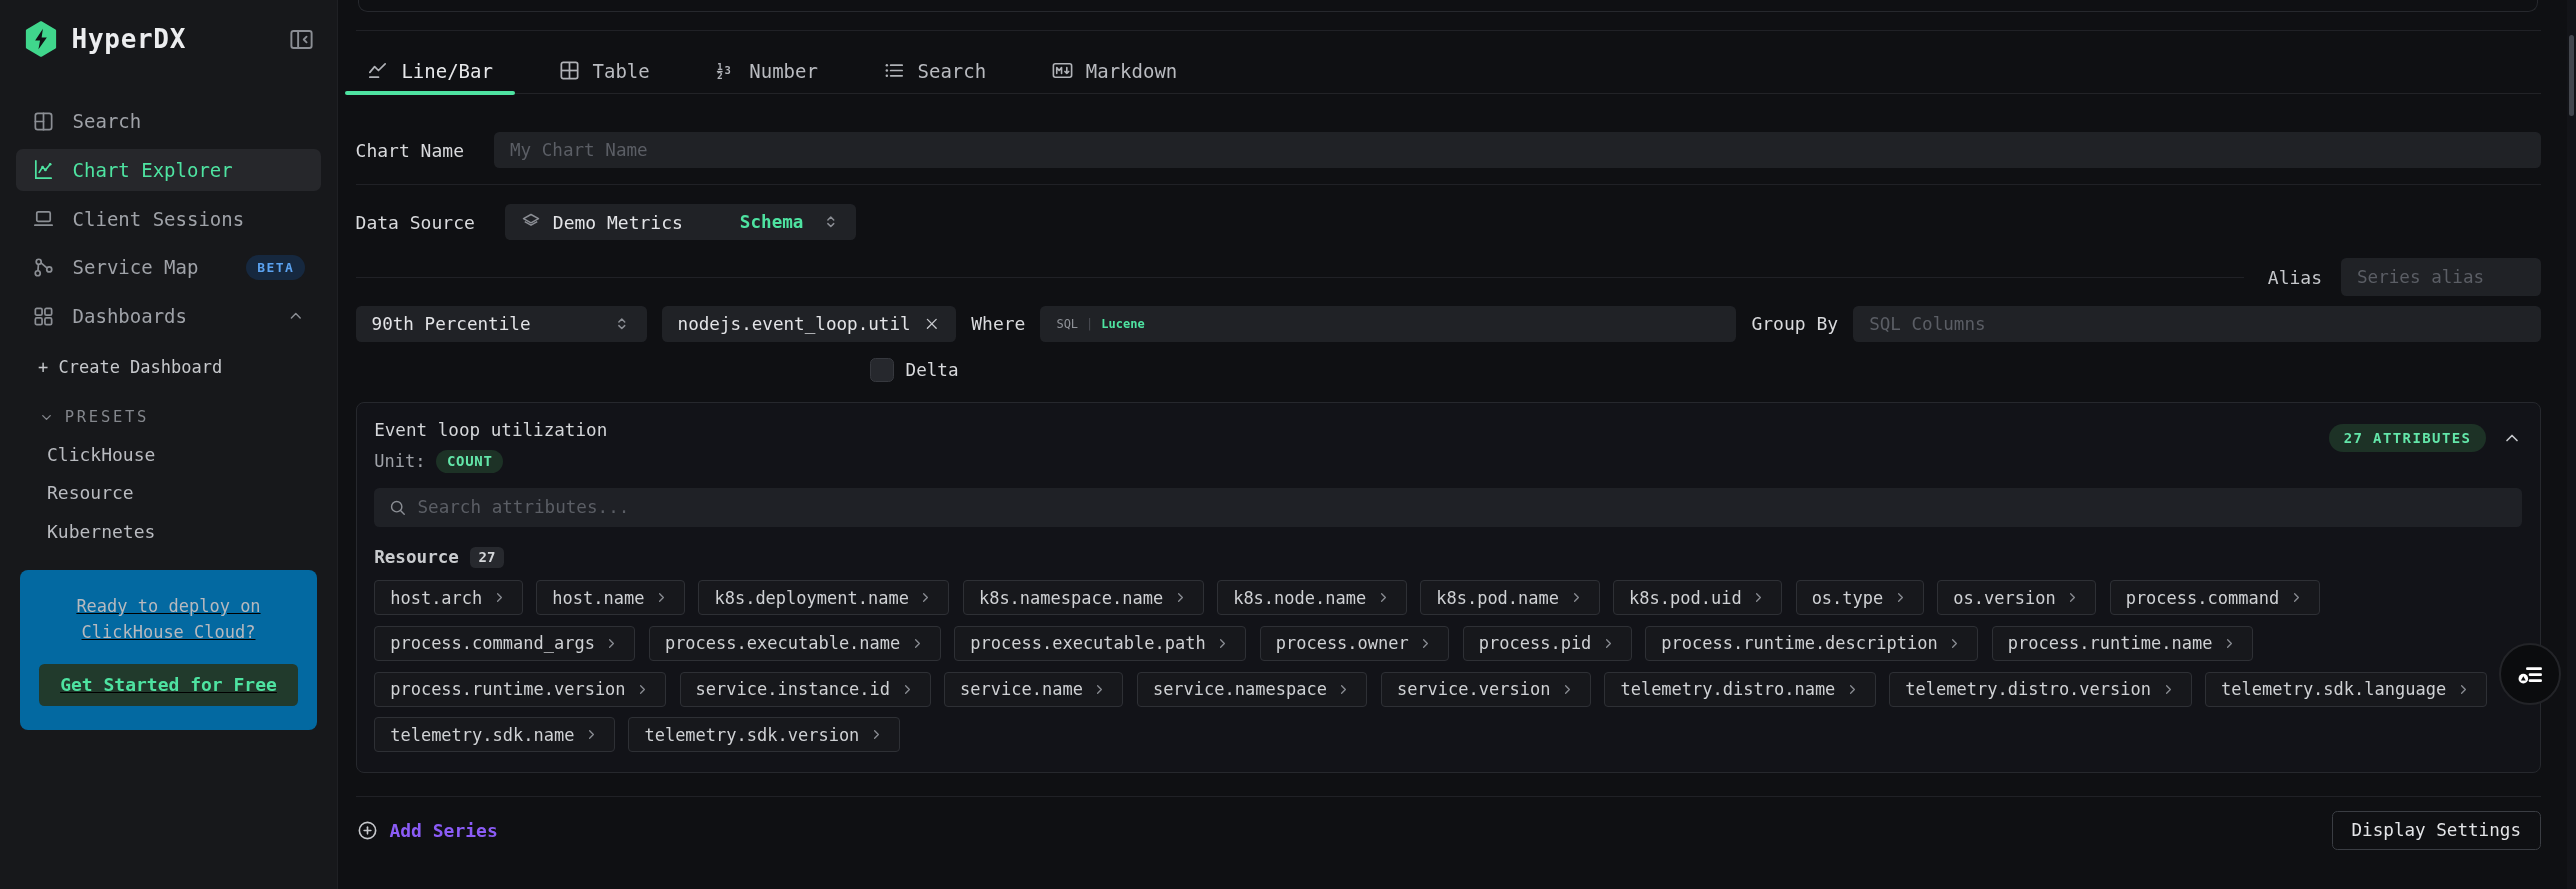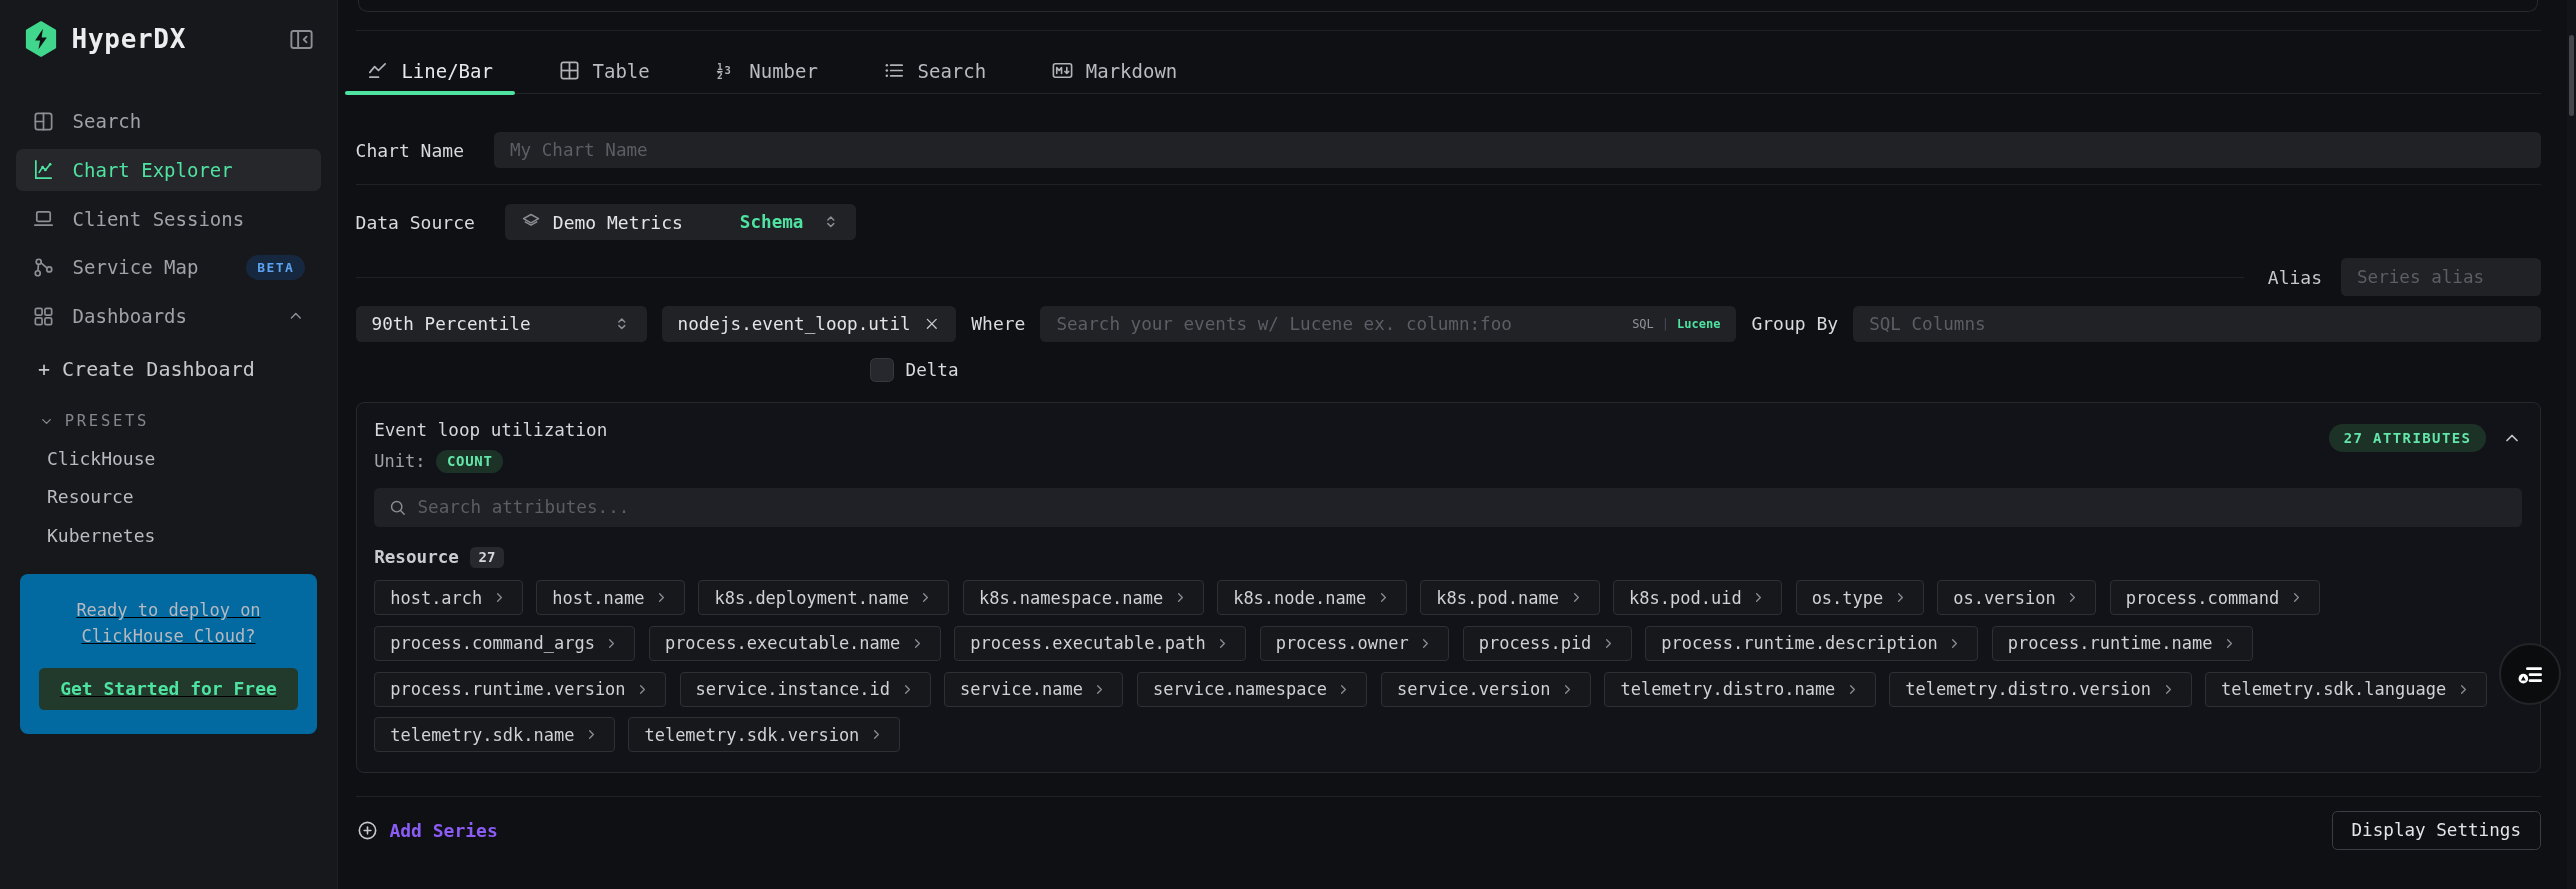--- a/index.html
+++ b/index.html
@@ -31,21 +31,21 @@
   .logo{display:flex;align-items:center;gap:12px;}
   .logo-text{font-size:26px;font-weight:bold;color:#ecedef;letter-spacing:0.7px;}
   .collapse-btn{color:#8b8e94;}
   .sb-nav{padding:42px 16px 0 16px;display:flex;flex-direction:column;gap:6.8px;}
   .sb-item{display:flex;align-items:center;gap:17.6px;height:42px;padding:0 16px;border-radius:6.8px;font-size:19px;color:var(--txt-dim);}
   .sb-item .sb-ic{color:#8b8e94;}
   .sb-item.active{background:#26272b;color:var(--accent);}
   .sb-item.active .sb-ic{color:var(--accent);}
   .beta-badge{margin-left:auto;background:#16283f;color:var(--beta);font-size:13px;font-weight:bold;letter-spacing:1.4px;padding:4.7px 10.8px;border-radius:675px;}
   .sb-chevron{margin-left:auto;color:#8b8e94;}
-  .create-dash{margin:20px 0 0 38px;font-size:20px;color:#c6c8cc;text-align:left;}
+  .create-dash{margin:20px 0 0 38px;font-size:17px;color:#c6c8cc;text-align:left;}
   .presets-head{margin:31px 0 0 39px;display:flex;align-items:center;gap:10.8px;color:#84878d;font-size:15.5px;letter-spacing:2.7px;}
   .preset-item{margin:17.6px 0 0 47px;font-size:18px;color:#b9bbc0;cursor:pointer;}
   .promo{margin:28px 20px 0 20px;background:#0369a1;border-radius:8px;padding:23px 19px 24px 19px;text-align:center;text-decoration:underline;}
   .promo-text{color:#b7b9be;font-size:17px;line-height:26px;}
   .promo-btn{display:block;width:100%;margin-top:19px;height:42px;background:#213a2c;color:var(--accent);font-size:18px;font-weight:bold;border-radius:5.4px;}
 
   
   .main{margin-left:338px;width:2223px;padding:0 20px 0 17.6px;}
   .chart-remnant{height:12px;border:0.7px solid var(--border);border-top:none;border-radius:0 0 9.5px 9.5px;margin:0 2.7px;}
   .hdivider{border-top:0.7px solid var(--divider);}
@@ -310,21 +310,20 @@
     </div>
     <div class="tbox metric-chip">
       <span class="chip-txt">nodejs.event_loop.util</span>
       <svg width="17.6" height="17.6" viewBox="0 0 24 24" fill="none" stroke="#c6c8cc" stroke-width="1.8" stroke-linecap="round">
           <line x1="6" y1="6" x2="18" y2="18"></line>
           <line x1="18" y1="6" x2="6" y2="18"></line>
         </svg>
     </div>
     <span class="flabel">Where</span>
     <div class="tbox where-box">
-      <input placeholder="Search your events w/ Lucene ex. column:foo" style="">
       <div class="lang-toggle">
         <span class="lang-sql">SQL</span>
         <span class="lang-sep">|</span>
         <span class="lang-lucene">Lucene</span>
       </div>
     </div>
     <span class="flabel">Group By</span>
     <div class="tbox groupby-box">
       <input placeholder="SQL Columns" style="">
     </div>

